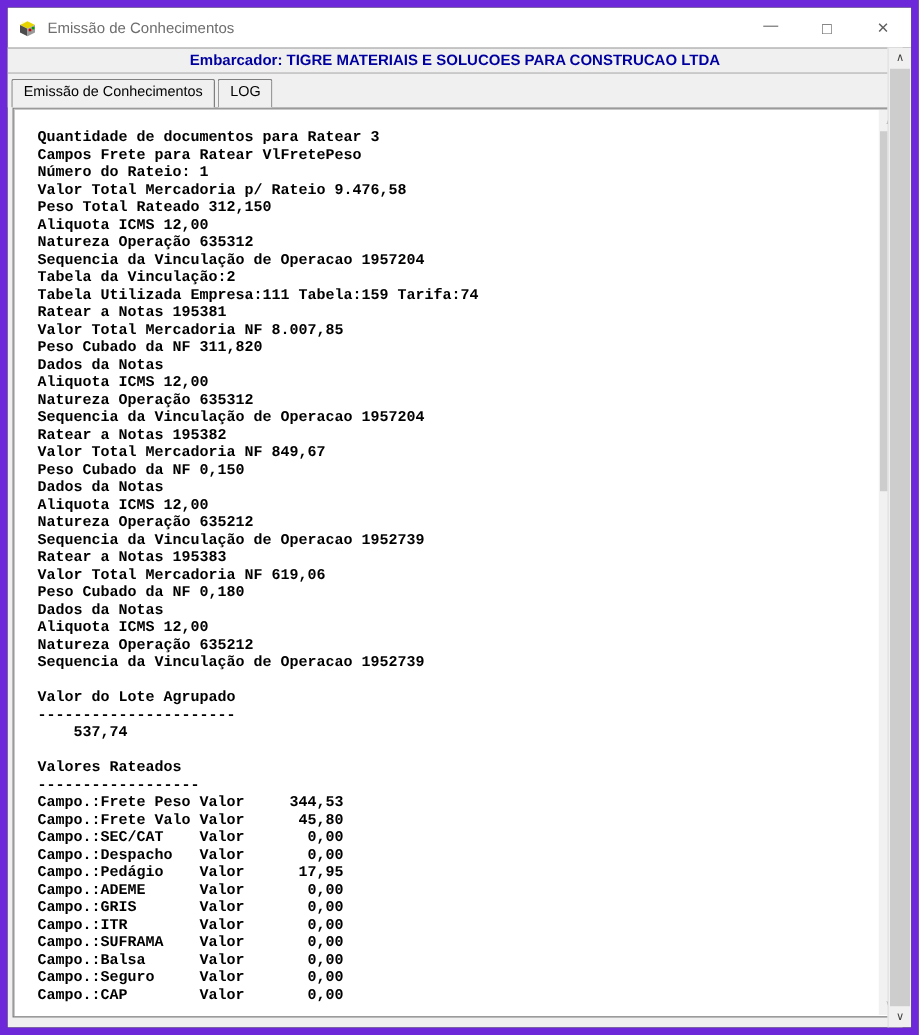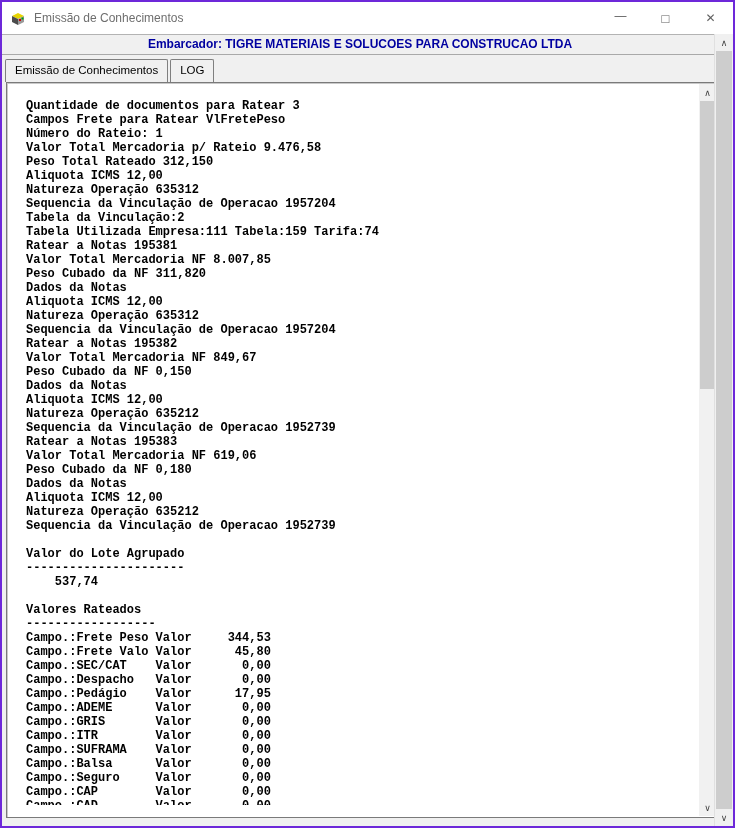--- a/index.html
+++ b/index.html
@@ -1,19 +1,19 @@
 <!DOCTYPE html>
 <html><head>
 <meta charset="utf-8">
 <style>
   * { box-sizing: border-box; }
   html,body { margin:0; padding:0; background:#d4d4d4; }
   .window {
     position:relative; width:735px; height:828px;
-    background:#404040; border:2px solid #6d28d9; overflow:hidden;
+    background:#404040; border:6px solid #6d28d9; overflow:hidden;
     font-family:"Liberation Sans", sans-serif;
   }
   
   .titlebar {
     position:absolute; top:0; left:0; right:0; height:32px;
     background:#ffffff; display:flex; align-items:center;
   }
   .app-icon { margin-left:8px; width:16px; height:16px; flex:0 0 auto; }
   .win-title { margin-left:8px; font-size:12px; color:#6e6e6e; }
   .caption-buttons { position:absolute; right:0; top:0; height:32px; display:flex; }

